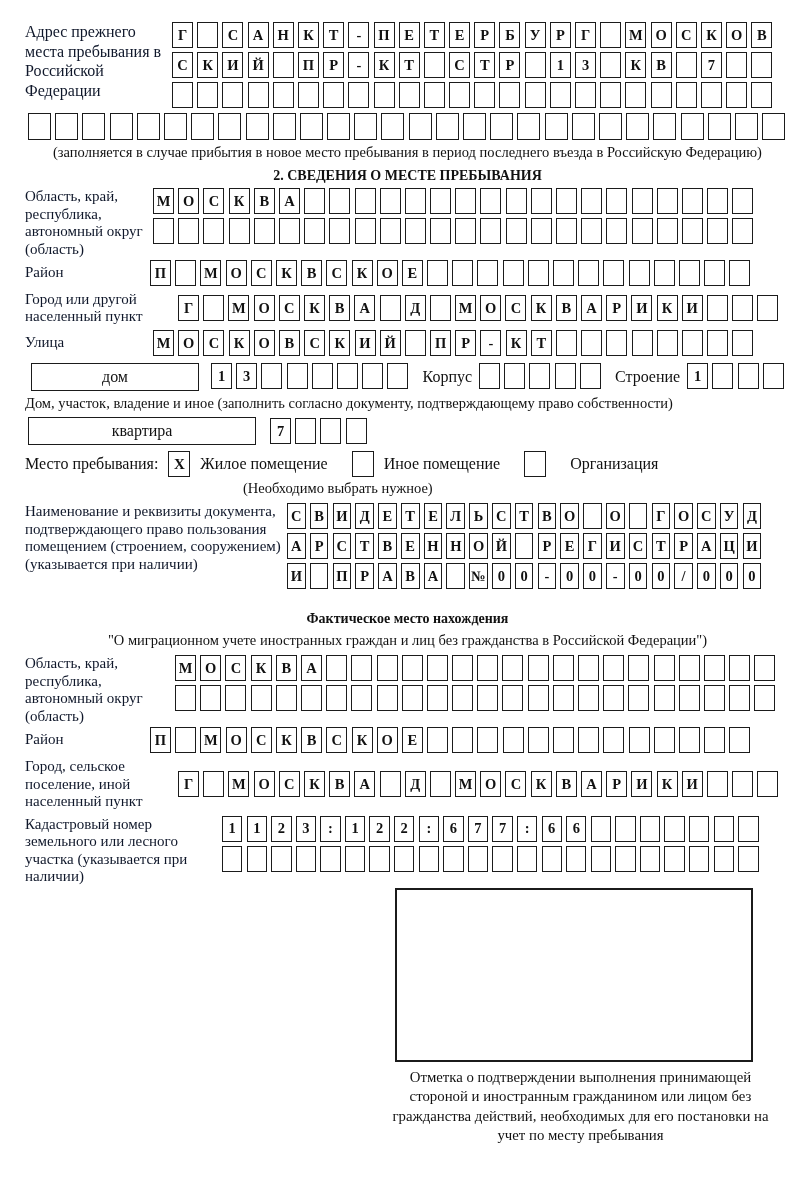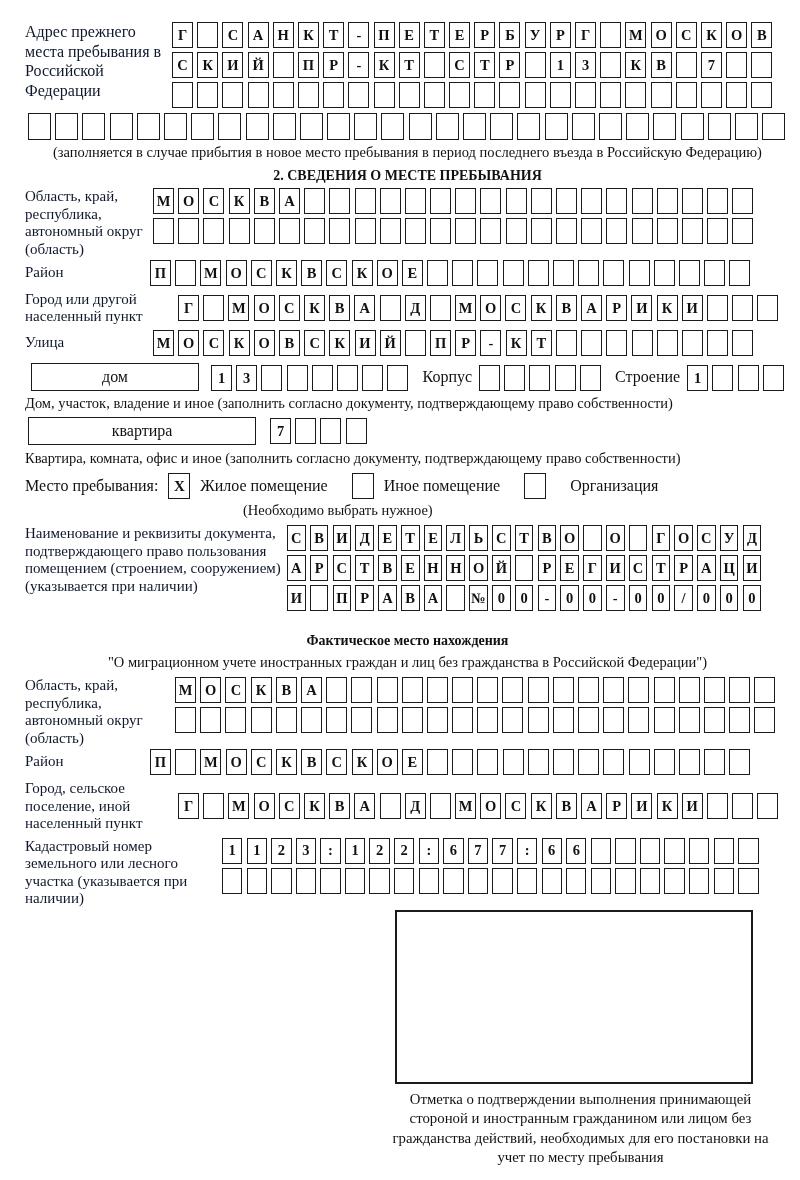--- a/index.html
+++ b/index.html
@@ -336,21 +336,21 @@
           <span class="cell"></span>
           <span class="cell"></span>
           <span class="cell"></span>
           <span class="cell"></span>
           <span class="cell"></span>
           <span class="cell"></span>
           <span class="cell"></span>
         </div>
     </div>
 
-    <div class="frow" style="margin-top:7px; margin-left:6px; align-items:flex-end;">
+    <div class="frow" style="margin-top:7px; margin-left:6px; align-items:flex-start;">
       <div class="inline-box house-box">дом</div>
       <div class="cells" style="margin-left:12px;">
           <span class="cell">1</span>
           <span class="cell">3</span>
           <span class="cell"></span>
           <span class="cell"></span>
           <span class="cell"></span>
           <span class="cell"></span>
           <span class="cell"></span>
           <span class="cell"></span>
@@ -375,21 +375,20 @@
 
     <div class="frow" style="margin-top:5px; margin-left:3px; align-items:center;">
       <div class="inline-box apt-box">квартира</div>
       <div class="cells" style="margin-left:14px;">
           <span class="cell">7</span>
           <span class="cell"></span>
           <span class="cell"></span>
           <span class="cell"></span>
         </div>
     </div>
-    <div class="caption" style="margin-top:4px;">Квартира, комната, офис и иное (заполнить согласно документу, подтверждающему право собственности)</div>
 
     <div class="stay-row" style="margin-top:6px;">
       <span>Место пребывания:</span>
       <span class="cb">X</span>
       <span class="opt">Жилое помещение</span>
       <span class="cb"></span>
       <span class="opt">Иное помещение</span>
       <span class="cb" style="margin-right:24px;"></span>
       <span class="opt">Организация</span>
     </div>

